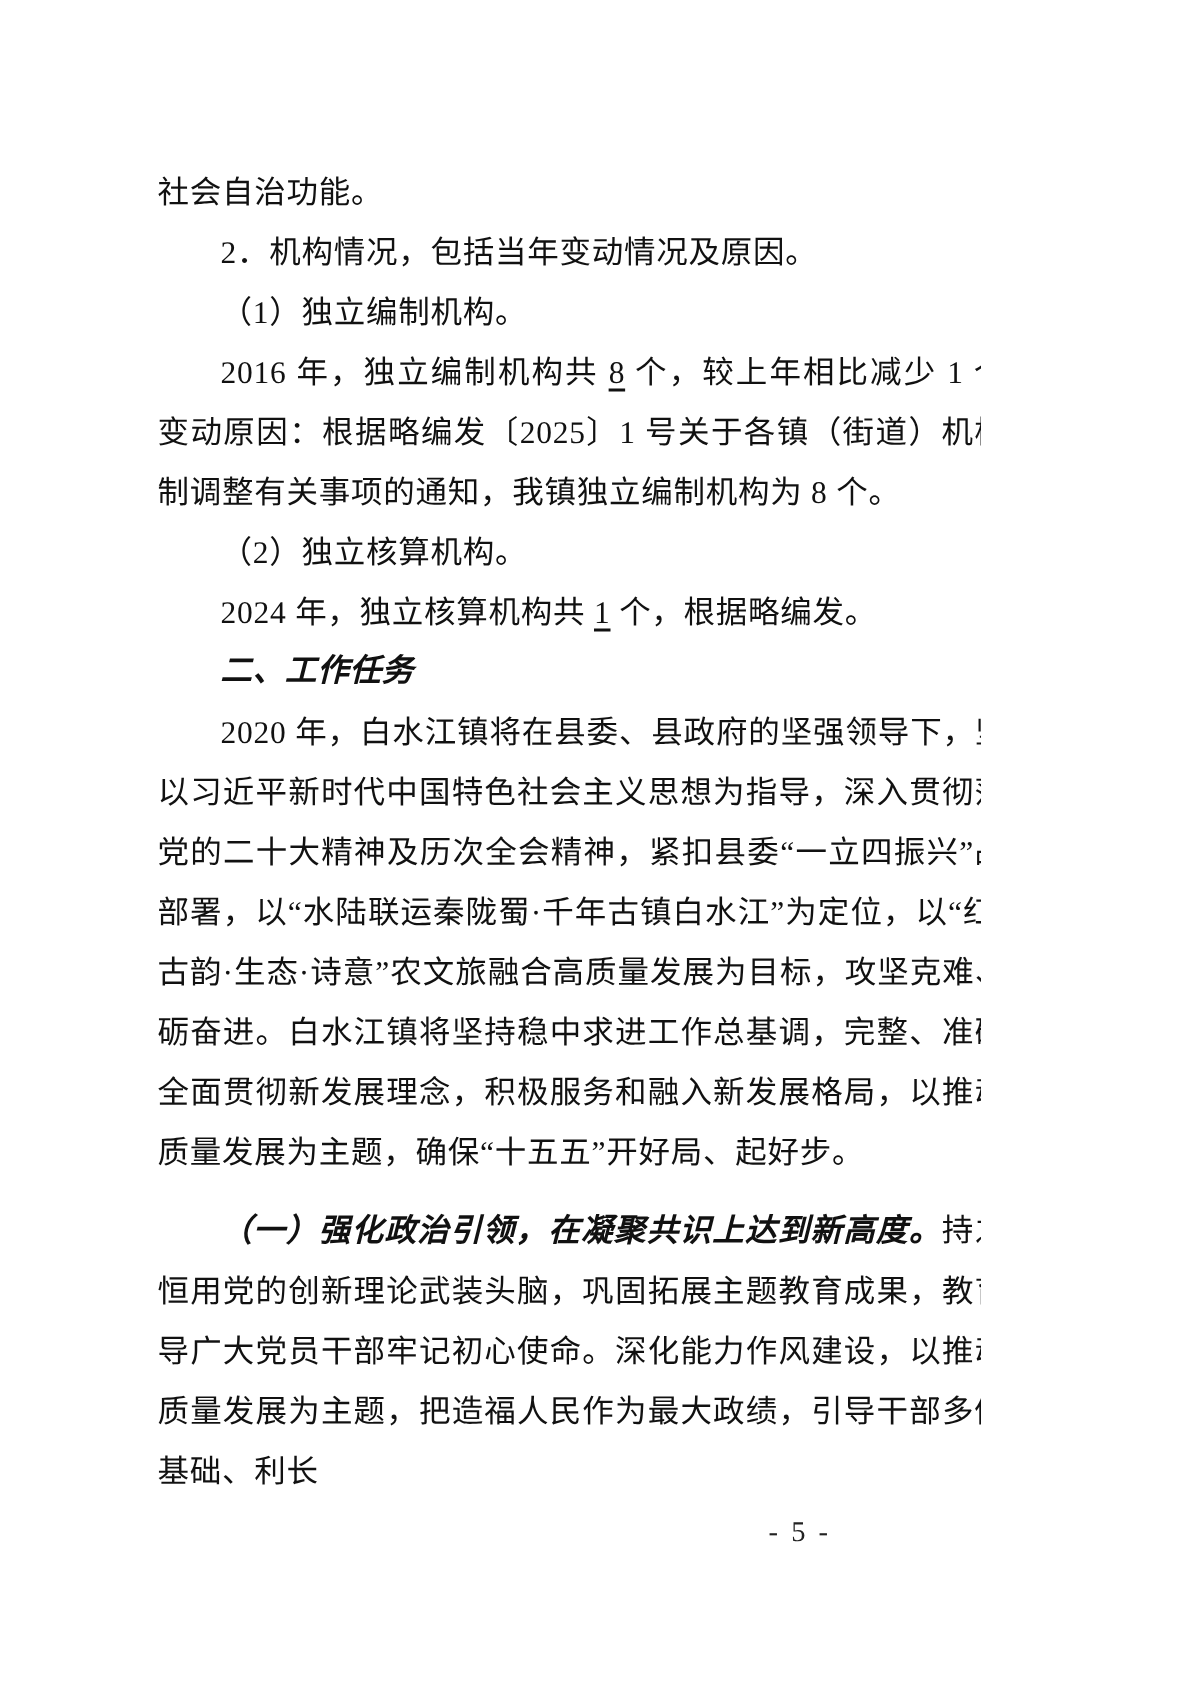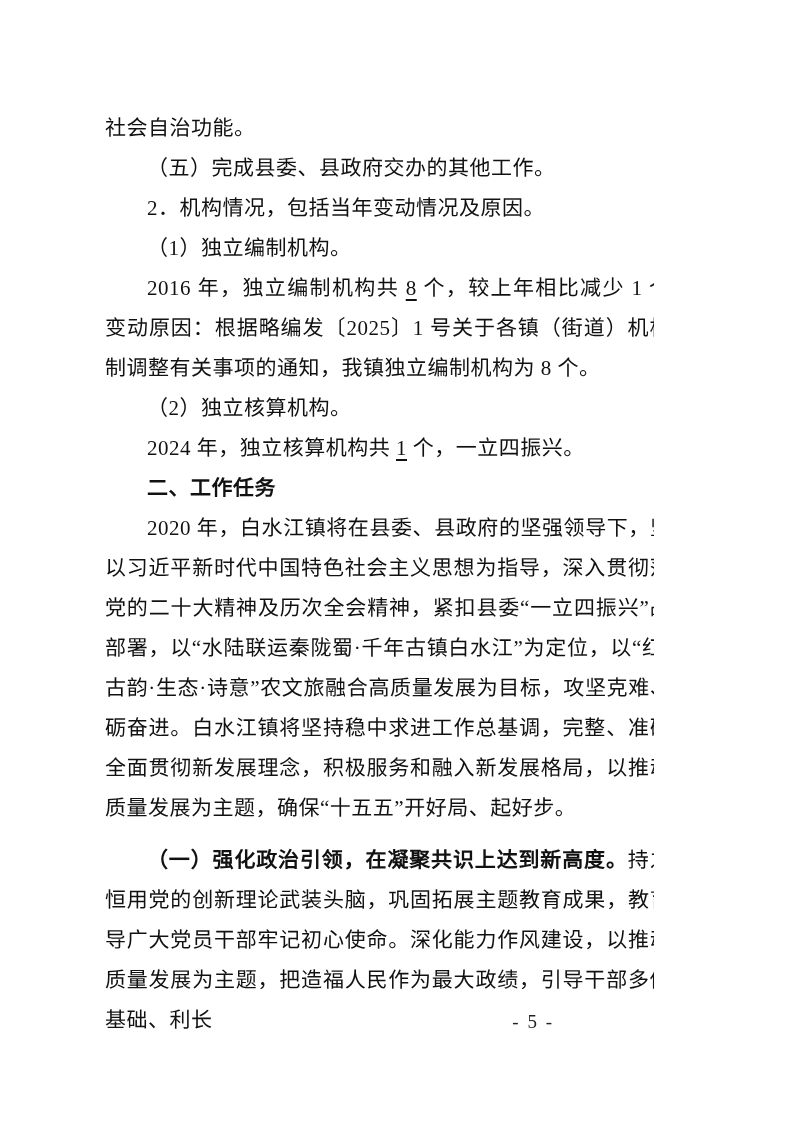--- a/index.html
+++ b/index.html
@@ -31,20 +31,21 @@
     margin: 0;
     text-indent: 2em;
   }
   .content p.no-indent {
     text-indent: 0;
   }
   .heading-bold,
   .lead-bold {
     font-weight: 700;
     font-family: "Liberation Sans", "DejaVu Sans", sans-serif;
+    font-style: italic;
   }
   .u {
     text-decoration: underline;
     text-underline-offset: 4px;
   }
   .task-para {
     margin-top: 12px !important;
   }
   .page-number {
     position: absolute;
@@ -58,31 +59,30 @@
   }
 </style>
 </head>
 <body>
 
 <div class="page">
   <div class="content">
 
     <p class="no-indent">社会自治功能。</p>
 
-    <p>（五）完成县委、县政府交办的其他工作。</p>
 
     <p>2．机构情况，包括当年变动情况及原因。</p>
 
     <p>（1）独立编制机构。</p>
 
     <p><span>2016 年，独立编制机构共 </span><span class="u">8</span><span> 个，较上年相比减少 1 个，变动原因：根据略编发〔2025〕1 号关于各镇（街道）机构编制调整有关事项的通知，我镇独立编制机构为 8 个。</span></p>
 
     <p>（2）独立核算机构。</p>
 
-    <p><span>2024 年，独立核算机构共 </span><span class="u">1</span><span> 个，一立四振兴。</span></p>
+    <p><span>2024 年，独立核算机构共 </span><span class="u">1</span><span> 个，根据略编发。</span></p>
 
     <p class="heading-bold">二、工作任务</p>
 
     <p>2020 年，白水江镇将在县委、县政府的坚强领导下，坚持以习近平新时代中国特色社会主义思想为指导，深入贯彻落实党的二十大精神及历次全会精神，紧扣县委“一立四振兴”战略部署，以“水陆联运秦陇蜀·千年古镇白水江”为定位，以“红色·古韵·生态·诗意”农文旅融合高质量发展为目标，攻坚克难、砥砺奋进。白水江镇将坚持稳中求进工作总基调，完整、准确、全面贯彻新发展理念，积极服务和融入新发展格局，以推动高质量发展为主题，确保“十五五”开好局、起好步。</p>
 
     <p class="task-para"><span class="lead-bold">（一）强化政治引领，在凝聚共识上达到新高度。</span><span>持之以恒用党的创新理论武装头脑，巩固拓展主题教育成果，教育引导广大党员干部牢记初心使命。深化能力作风建设，以推动高质量发展为主题，把造福人民作为最大政绩，引导干部多做打基础、利长</span></p>
 
   </div>
 
   <div class="page-number">- 5 -</div>

